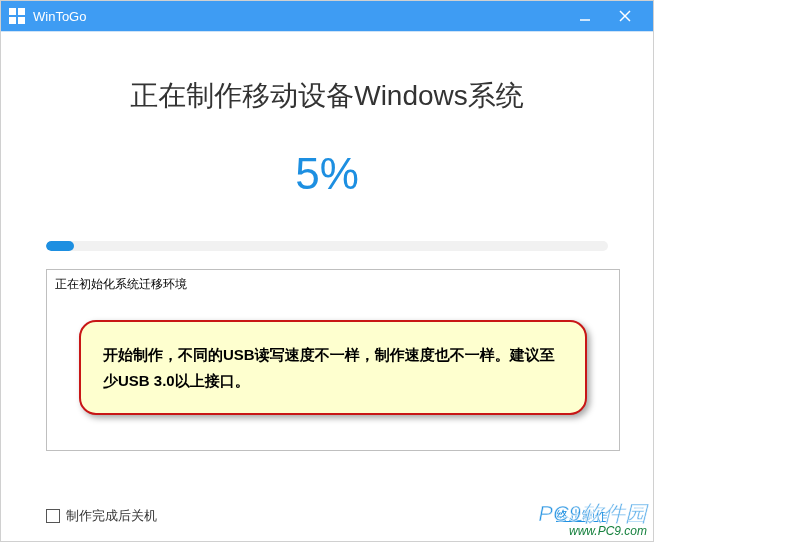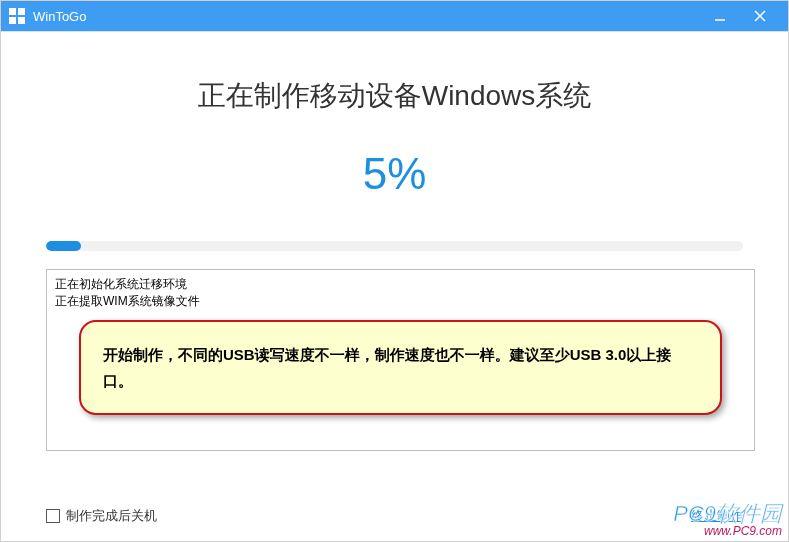--- a/index.html
+++ b/index.html
@@ -7,21 +7,21 @@
     margin: 0;
     padding: 0;
     background: #fff;
     font-family: "Microsoft YaHei", "SimSun", Arial, sans-serif;
     width: 789px;
     height: 542px;
     overflow: hidden;
     position: relative;
   }
   .window {
-    width: 789px;
+    width: 654px;
     height: 542px;
     border: 1px solid #d0d0d0;
     background: #fff;
     position: relative;
   }
   .titlebar {
     height: 30px;
     background: #3e9cf3;
     color: #fff;
     display: flex;
@@ -150,21 +150,21 @@
   .watermark .wm-top {
     font-size: 22px;
     font-weight: normal;
     font-style: italic;
     color: #1d8fe1;
     -webkit-text-stroke: 1px rgba(255,255,255,0.7);
     text-shadow: 0 0 2px #fff;
   }
   .watermark .wm-bot {
     font-size: 12px;
-    color: #be185d;
+    color: #15803d;
     font-style: italic;
     text-shadow: 0 0 2px #fff;
   }
 </style>
 </head>
 <body>
 
 <div class="window">
 
   <div class="titlebar">
@@ -198,21 +198,20 @@
     <div class="percent">5%</div>
 
     <div class="progress-wrap">
       <div class="progress-bar">
         <div class="progress-fill" id="progress-fill" style="width: 5%;"></div>
       </div>
     </div>
 
     <div class="log-box">
       <div class="log-line">正在初始化系统迁移环境</div>
-      <div class="log-line">正在提取WIM系统镜像文件</div>
 
       <div class="tip-box">
         <span>开始制作，不同的USB读写速度不一样，制作速度也不一样。建议至少USB 3.0以上接口。</span>
       </div>
     </div>
 
     <div class="footer">
       <span class="checkbox"></span>
       <span>制作完成后关机</span>
       <span class="spacer"></span>

